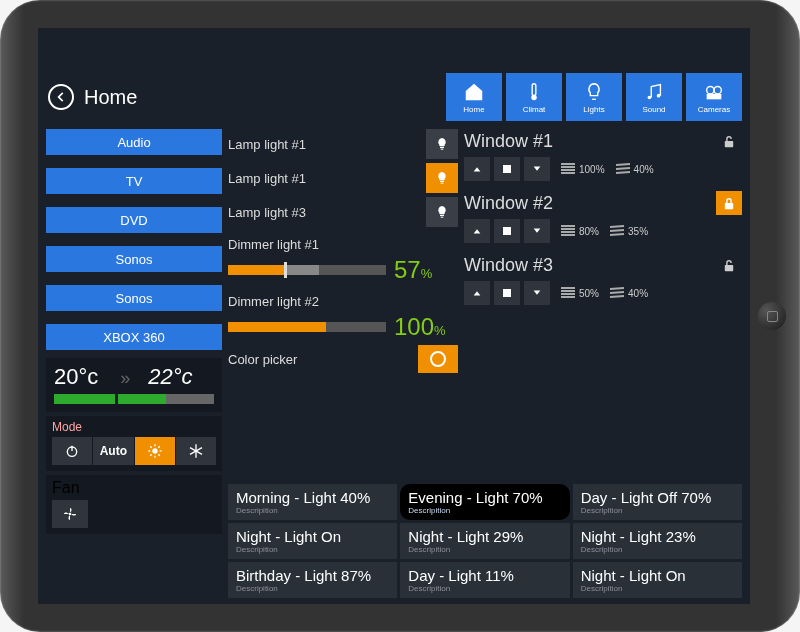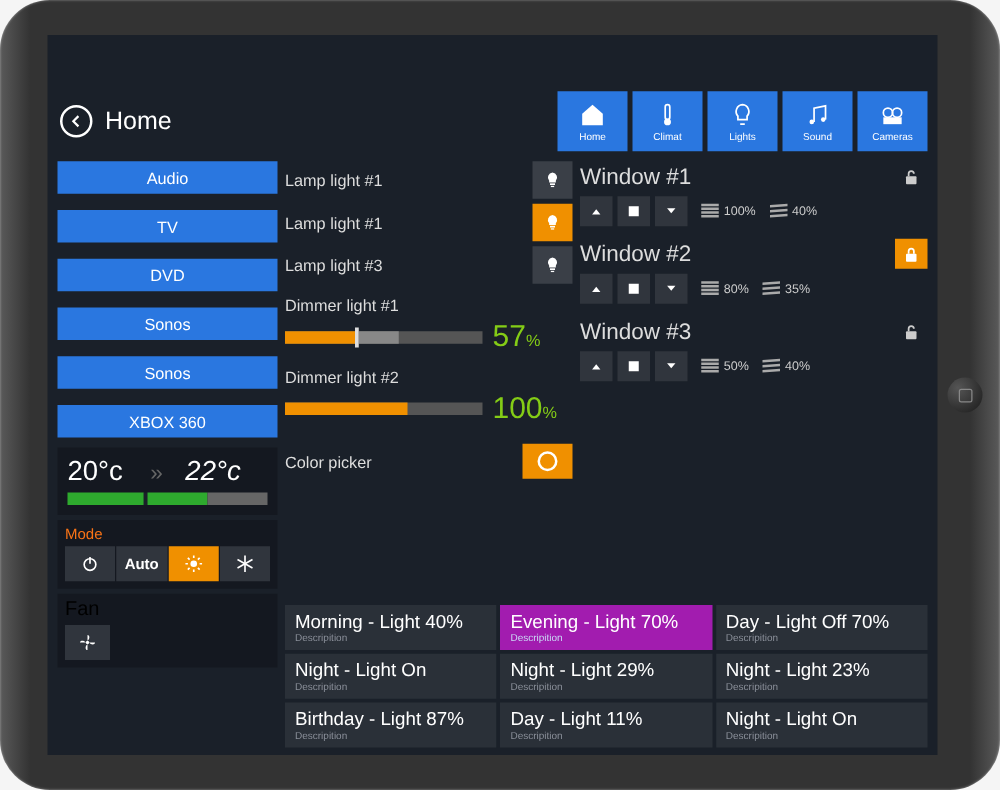--- a/index.html
+++ b/index.html
@@ -23,21 +23,21 @@
 .col-right { flex: 1; }
 .menu-btn { background: #2a77e0; color: #fff; height: 26px; display: flex; align-items: center; justify-content: center; font-size: 13px; cursor: pointer; }
 .temp { background: #141820; padding: 6px 8px 8px 8px; margin-top: 4px; }
 .temp-vals { display: flex; align-items: baseline; gap: 22px; color: #fff; }
 .temp-cur { font-size: 22px; }
 .temp-arr { color: #666; font-size: 18px; letter-spacing: -4px; }
 .temp-tar { font-size: 22px; font-style: italic; }
 .temp-bar { display: flex; height: 10px; margin-top: 4px; }
 .temp-bar span { height: 100%; }
 .mode-panel { background: #141820; padding: 4px 6px 6px 6px; }
-.mode-panel .lbl { color: #f97316; font-size: 12px; margin-bottom: 3px; display: block; }
+.mode-panel .lbl { color: #fca5a5; font-size: 12px; margin-bottom: 3px; display: block; }
 .mode-row { display: flex; gap: 1px; }
 .mode-b { flex: 1; height: 28px; background: #30353d; display: flex; align-items: center; justify-content: center; color: #fff; cursor: pointer; }
 .mode-b.active { background: #f09000; }
 .mode-b svg { width: 16px; height: 16px; }
 .mode-b.txt { font-size: 12px; font-weight: bold; }
 .fan-panel { background: #141820; padding: 4px 6px 6px 6px; }
 .fan-b { width: 36px; height: 28px; background: #30353d; display: flex; align-items: center; justify-content: center; cursor: pointer; margin-top: 3px; }
 .fan-b svg { width: 16px; height: 16px; }
 .lamp-row { display: flex; align-items: center; height: 30px; }
 .lamp-row .name { color: #ddd; font-size: 13px; flex: 1; }
@@ -46,41 +46,41 @@
 .lamp-toggle svg { width: 16px; height: 16px; }
 .dimmer { margin-top: 6px; }
 .dimmer .name { color: #ddd; font-size: 13px; margin-bottom: 4px; display: block; }
 .dimmer-row { display: flex; align-items: center; gap: 8px; }
 .slider { flex: 1; height: 10px; background: #555; position: relative; cursor: pointer; }
 .slider-fill { position: absolute; left: 0; top: 0; bottom: 0; background: #f09000; }
 .slider-thumb { position: absolute; top: -3px; width: 3px; height: 16px; background: #ddd; }
 .slider-rest { position: absolute; top: 0; bottom: 0; background: #888; }
 .dimmer-val { color: #84cc16; font-size: 24px; min-width: 64px; text-align: left; }
 .dimmer-val small { font-size: 13px; }
-.picker { display: flex; align-items: center; margin-top: 10px; }
+.picker { display: flex; align-items: center; }
 .picker .name { color: #ddd; font-size: 13px; flex: 1; }
 .picker-sw { width: 40px; height: 28px; background: #f09000; display: flex; align-items: center; justify-content: center; cursor: pointer; }
 .picker-sw span { width: 16px; height: 16px; border: 2px solid #fff; border-radius: 50%; }
 .window { margin-bottom: 6px; }
 .window-head { display: flex; align-items: center; height: 24px; }
 .window-head .name { color: #ddd; font-size: 18px; flex: 1; }
 .lock { width: 26px; height: 24px; display: flex; align-items: center; justify-content: center; cursor: pointer; }
 .lock svg { width: 14px; height: 14px; }
 .lock.locked { background: #f09000; }
 .lock.locked svg { fill: #fff; }
 .lock:not(.locked) svg { fill: #ccc; }
 .window-ctrl { display: flex; align-items: center; gap: 4px; margin-top: 4px; }
 .wb { width: 26px; height: 24px; background: #30353d; display: flex; align-items: center; justify-content: center; cursor: pointer; }
 .wb svg { width: 10px; height: 10px; fill: #fff; }
 .blind { display: flex; align-items: center; gap: 3px; margin-left: 6px; }
 .blind svg { width: 16px; height: 14px; }
 .blind span { color: #ccc; font-size: 10px; }
 .scenes { margin-top: auto; display: grid; grid-template-columns: repeat(3, 1fr); gap: 3px; grid-column: 1 / -1; }
 .scene { background: #2a3038; padding: 5px 8px; cursor: pointer; }
-.scene.active { background: #a21caf; }
+.scene.active { background: #000000; border-radius: 10px; }
 .scene-t { color: #fff; font-size: 15px; }
 .scene-d { color: #8a8f99; font-size: 8px; }
 .scene.active .scene-d { color: #c9daf5; }
 .right-wrap { display: flex; flex-direction: column; flex: 1; gap: 11px; }
 .mid-right { display: flex; flex: 1; gap: 6px; }
 </style>
 </head>
 <body>
 
 <div class="tablet">

